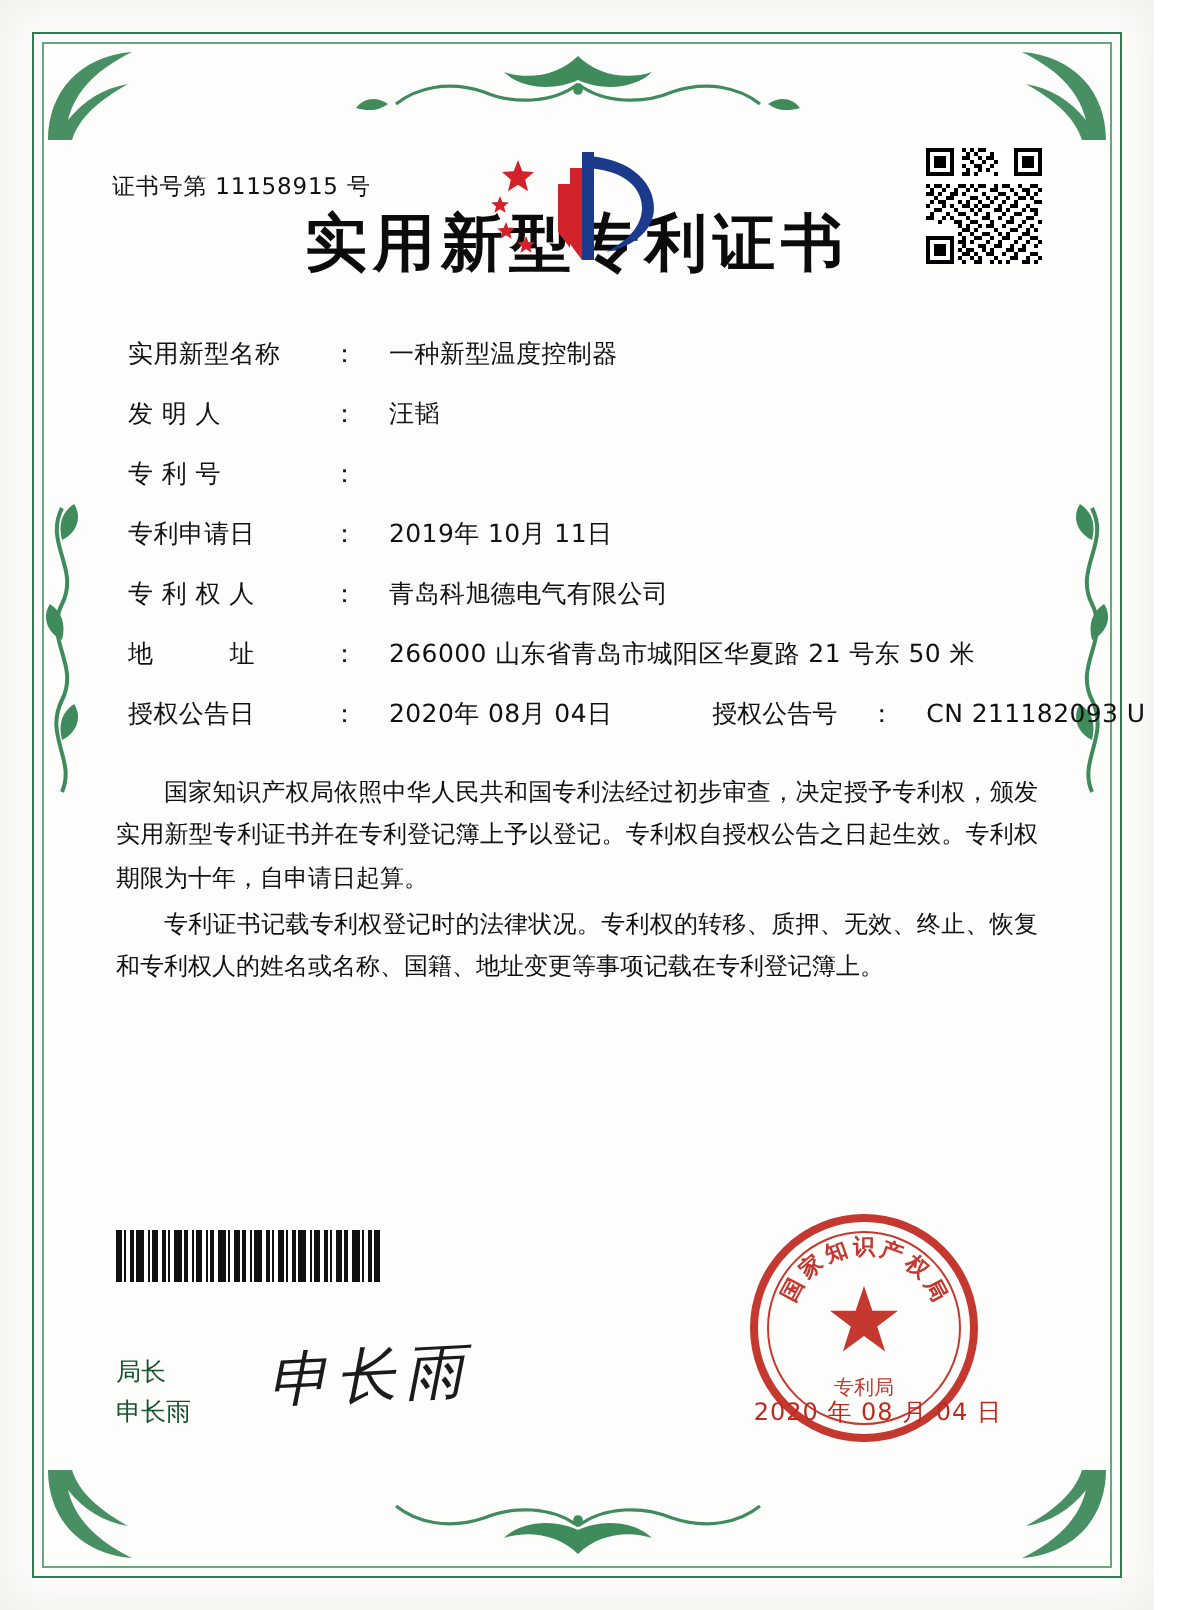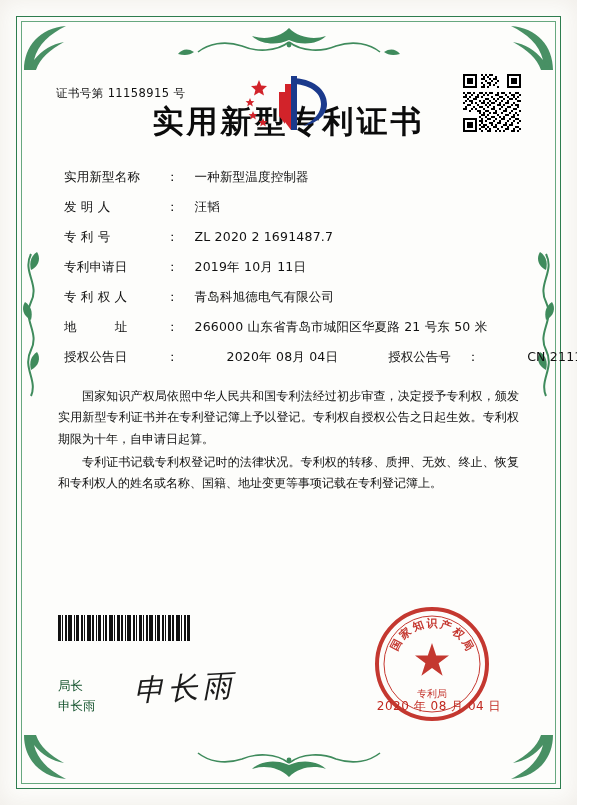--- a/index.html
+++ b/index.html
@@ -164,21 +164,21 @@
     letter-spacing: 0.2px;
   }
   .field-colon {
     flex: 0 0 12px;
     text-align: center;
   }
   .field-value {
     flex: 1 1 auto;
     letter-spacing: 0.2px;
   }
-  .field-row.inline-two .field-value { flex: 0 0 auto; margin-left: 32px; }
+  .field-row.inline-two .field-value { flex: 0 0 auto; }
   .field-sub-label {
     margin-left: 34px;
     white-space: nowrap;
   }
 
   .paragraphs {
     margin-top: 20px;
     font-family: "DejaVu Sans", "Liberation Sans", sans-serif;
     font-size: 12px;
     line-height: 1.78;
@@ -529,21 +529,20 @@
 
         <div class="field-row">
           <span class="field-label">发 明 人</span>
           <span class="field-colon">：</span>
           <span class="field-value">汪韬</span>
         </div>
 
         <div class="field-row">
           <span class="field-label">专 利 号</span>
           <span class="field-colon">：</span>
-          <span class="field-value">ZL 2020 2 1691487.7</span>
         </div>
 
         <div class="field-row">
           <span class="field-label">专利申请日</span>
           <span class="field-colon">：</span>
           <span class="field-value">2019年 10月 11日</span>
         </div>
 
         <div class="field-row">
           <span class="field-label">专 利 权 人</span>

